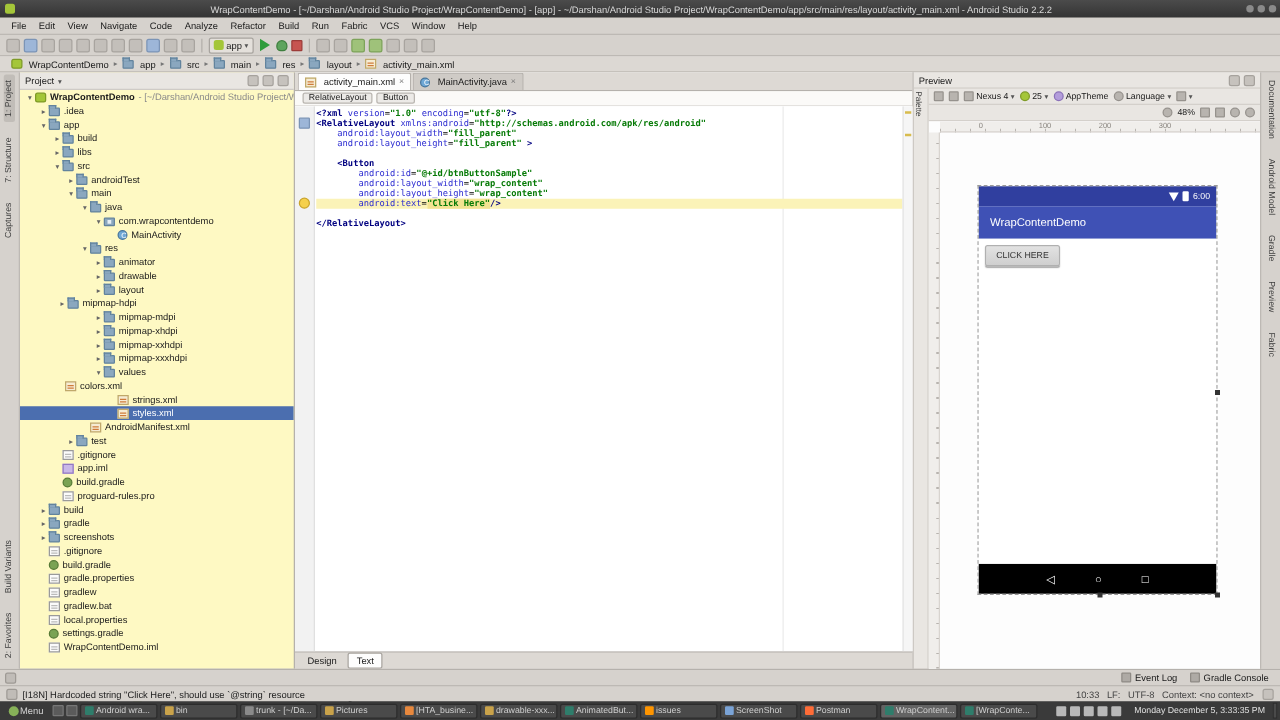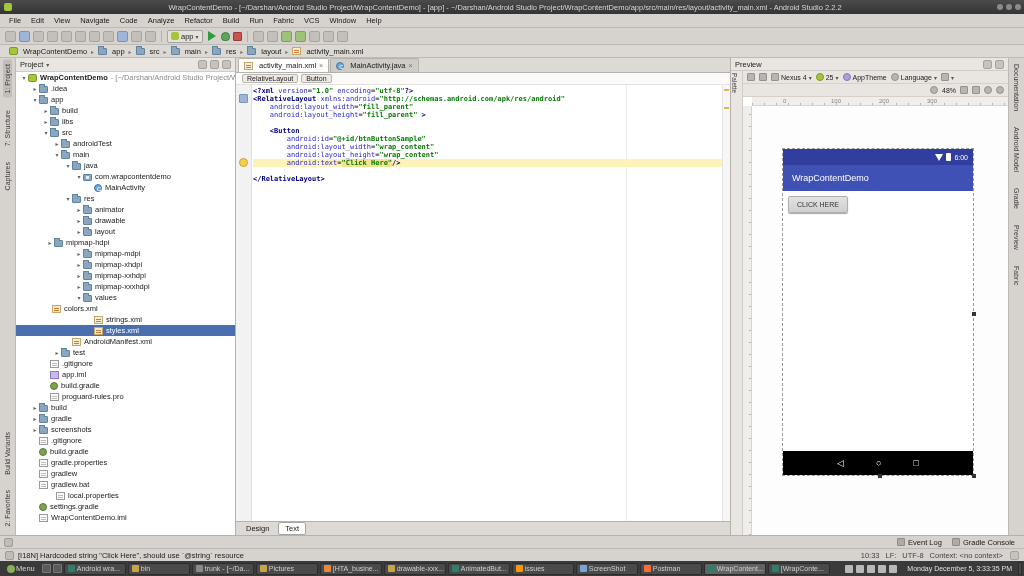--- a/index.html
+++ b/index.html
@@ -41,21 +41,21 @@
   .stripe{width:16px;background:#d6d2cd;flex:none;position:relative;}
   .stripe.left{border-right:1px solid #bdb9b4;}
   .stripe.right{border-left:1px solid #bdb9b4;}
   .vgroup-top{position:absolute;top:2px;left:0;right:0;display:flex;flex-direction:column;align-items:center;gap:8px;}
   .vgroup-bottom{position:absolute;bottom:4px;left:0;right:0;display:flex;flex-direction:column;align-items:center;gap:8px;}
   .vlabel{writing-mode:vertical-rl;transform:rotate(180deg);font-size:7px;color:#3c3c3c;padding:4px 1px;white-space:nowrap;}
   .vlabel.down{transform:none;}
   .vlabel.active{background:#c1bdb8;border-radius:2px;}
 
   
-  .project{width:220px;background:#ffffff;border-right:1px solid #b5b1ac;display:flex;flex-direction:column;flex:none;}
+  .project{width:220px;background:#fef9c3;border-right:1px solid #b5b1ac;display:flex;flex-direction:column;flex:none;}
   .pphead{height:14px;background:#e9e6e2;border-bottom:1px solid #cfcbc6;display:flex;align-items:center;padding:0 4px;font-size:7.5px;gap:3px;flex:none;}
   .pphead .grow{flex:1;}
   .mini-ic{width:9px;height:9px;background:#c6c2bd;border:1px solid #a6a29d;border-radius:2px;flex:none;}
   .ptree{flex:1;overflow:hidden;}
   .trow{height:11px;display:flex;align-items:center;white-space:nowrap;overflow:hidden;font-size:7.5px;}
   .trow.sel{background:#4b6eaf;color:#fff;}
   .arrow{width:8px;flex:none;color:#666;font-size:6px;text-align:center;}
   .trow.sel .arrow{color:#fff;}
   .tlbl.bold{font-weight:bold;}
   .textra{color:#8a8a8a;margin-left:3px;}
@@ -465,21 +465,21 @@
           <div class="trow " style="padding-left:15px">
             <span class="arrow"></span>
             <span class="tic ic-file"></span>
             <span class="tlbl ">gradlew</span>
           </div>
           <div class="trow " style="padding-left:15px">
             <span class="arrow"></span>
             <span class="tic ic-file"></span>
             <span class="tlbl ">gradlew.bat</span>
           </div>
-          <div class="trow " style="padding-left:32px">
+          <div class="trow " style="padding-left:15px">
             <span class="arrow"></span>
             <span class="tic ic-file"></span>
             <span class="tlbl ">local.properties</span>
           </div>
           <div class="trow " style="padding-left:15px">
             <span class="arrow"></span>
             <span class="tic ic-gradle"></span>
             <span class="tlbl ">settings.gradle</span>
           </div>
           <div class="trow " style="padding-left:15px">

